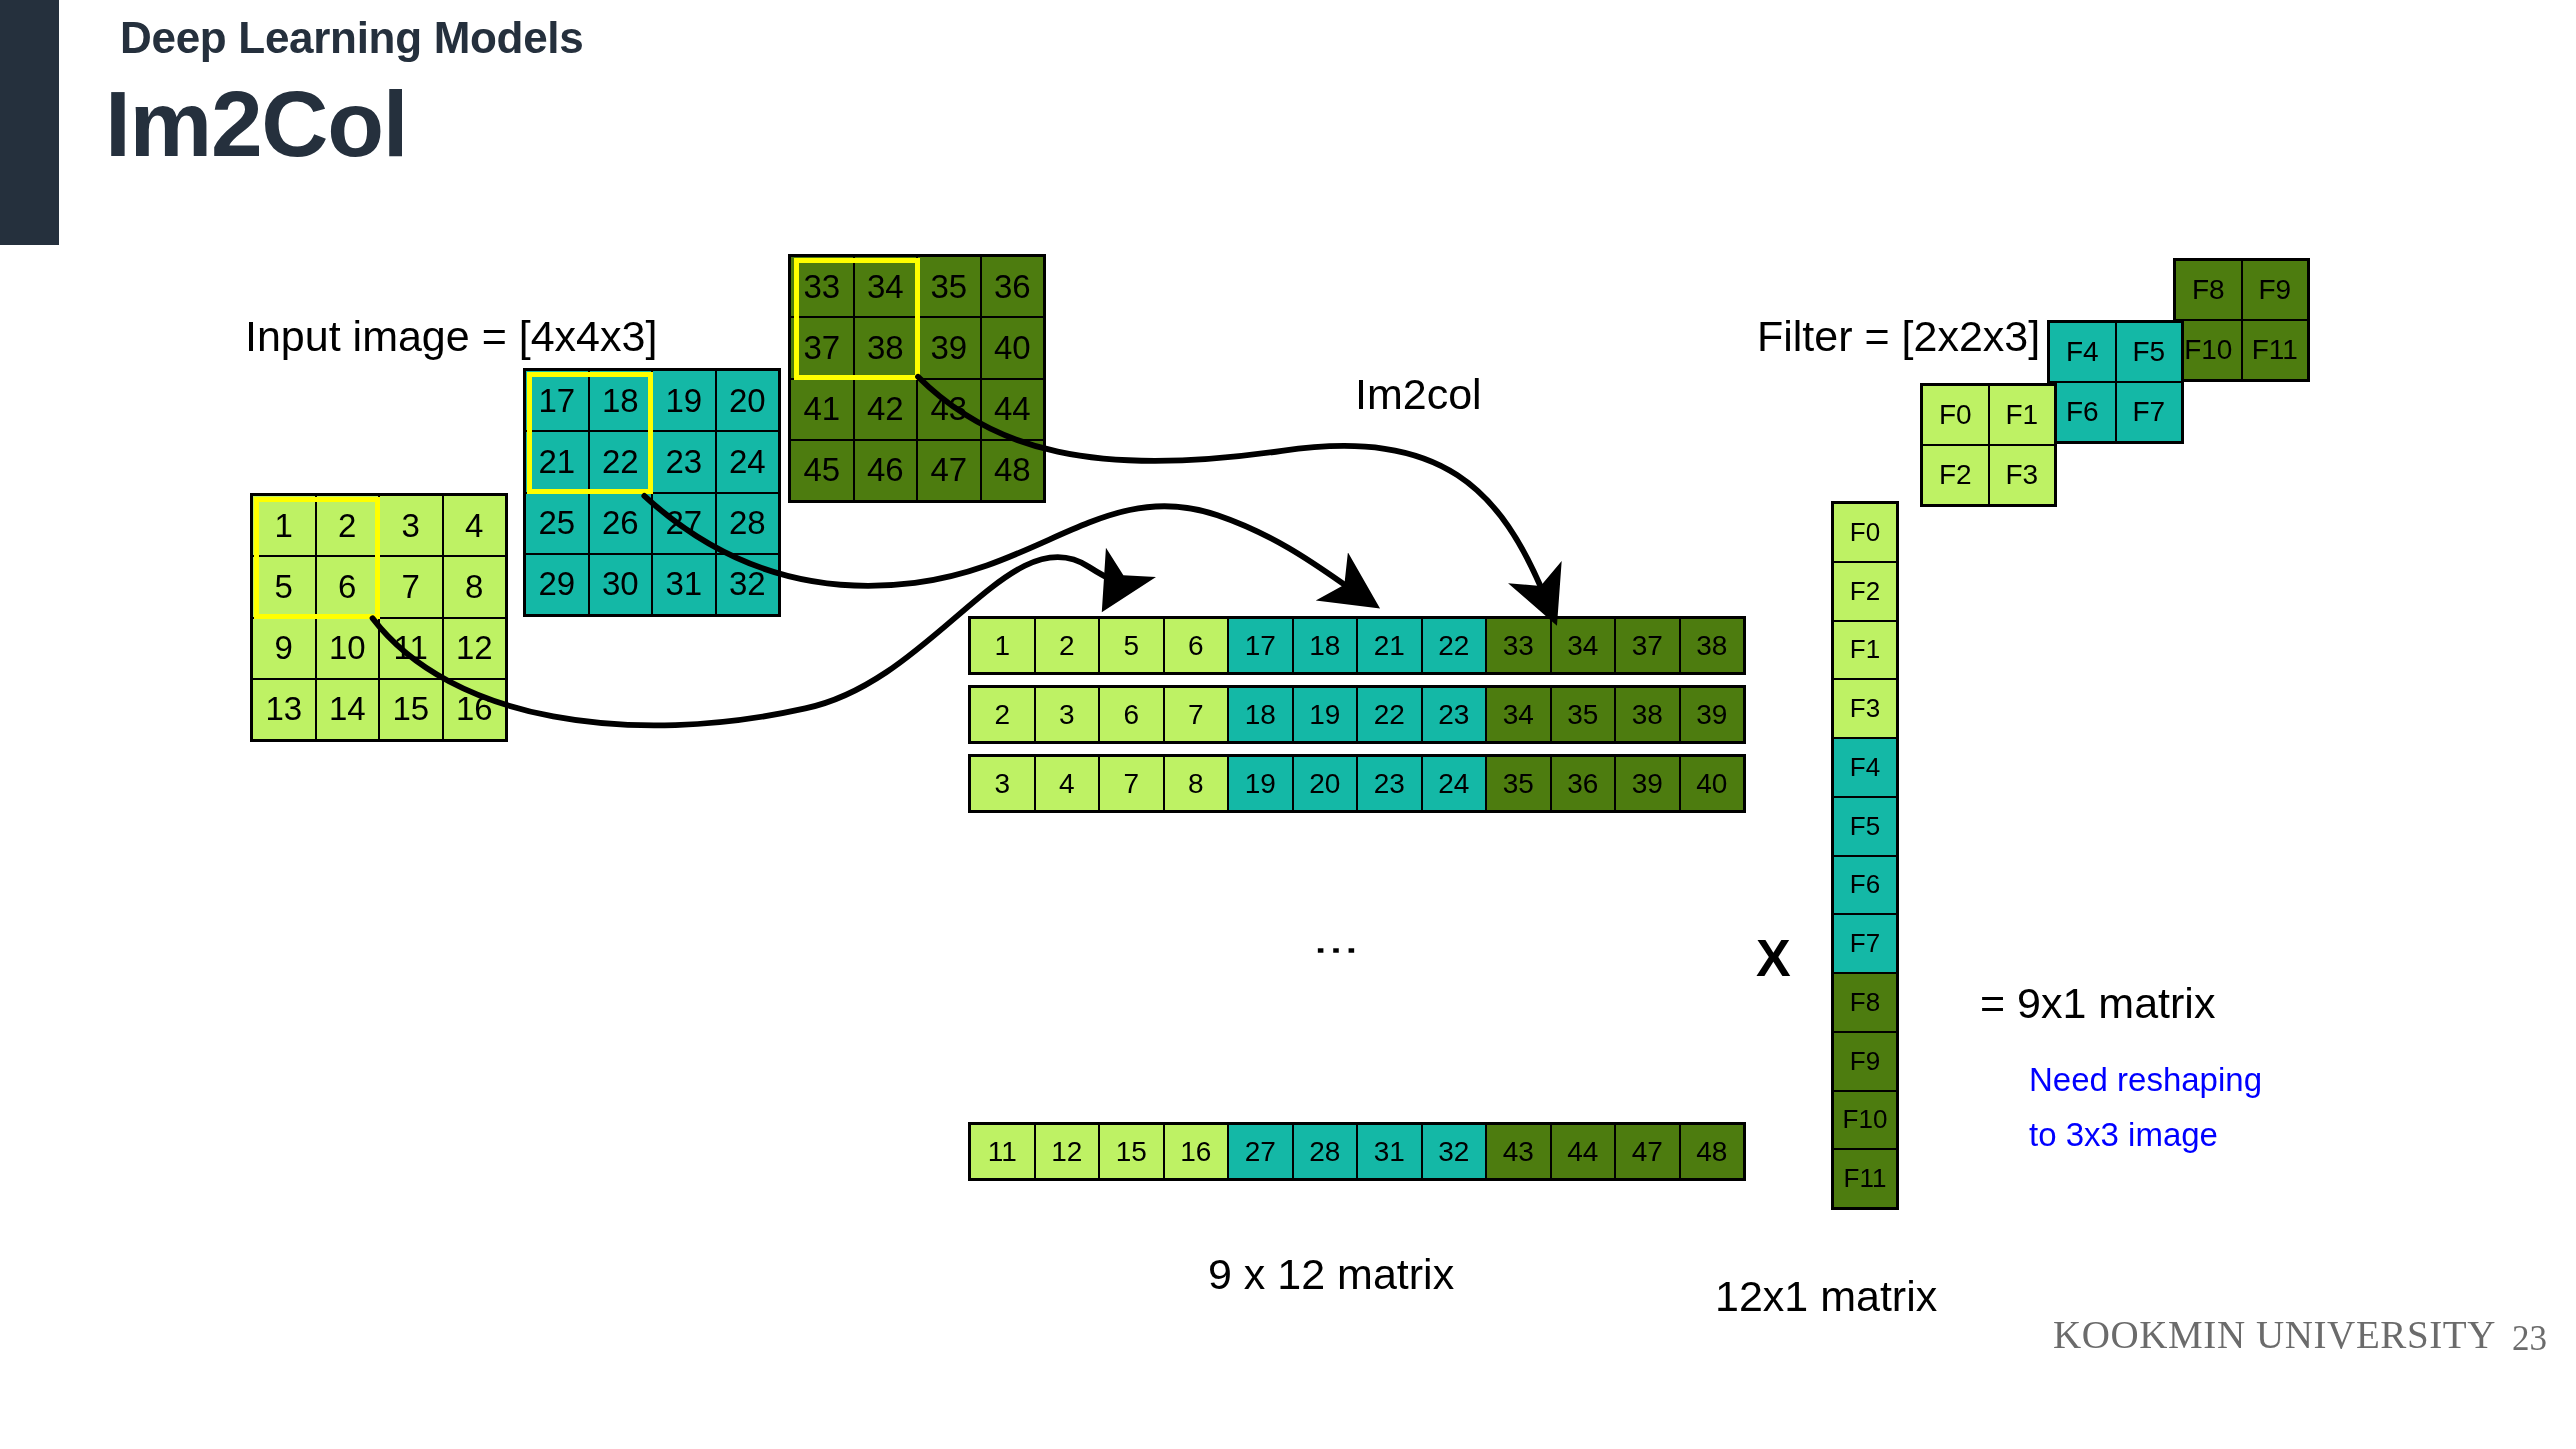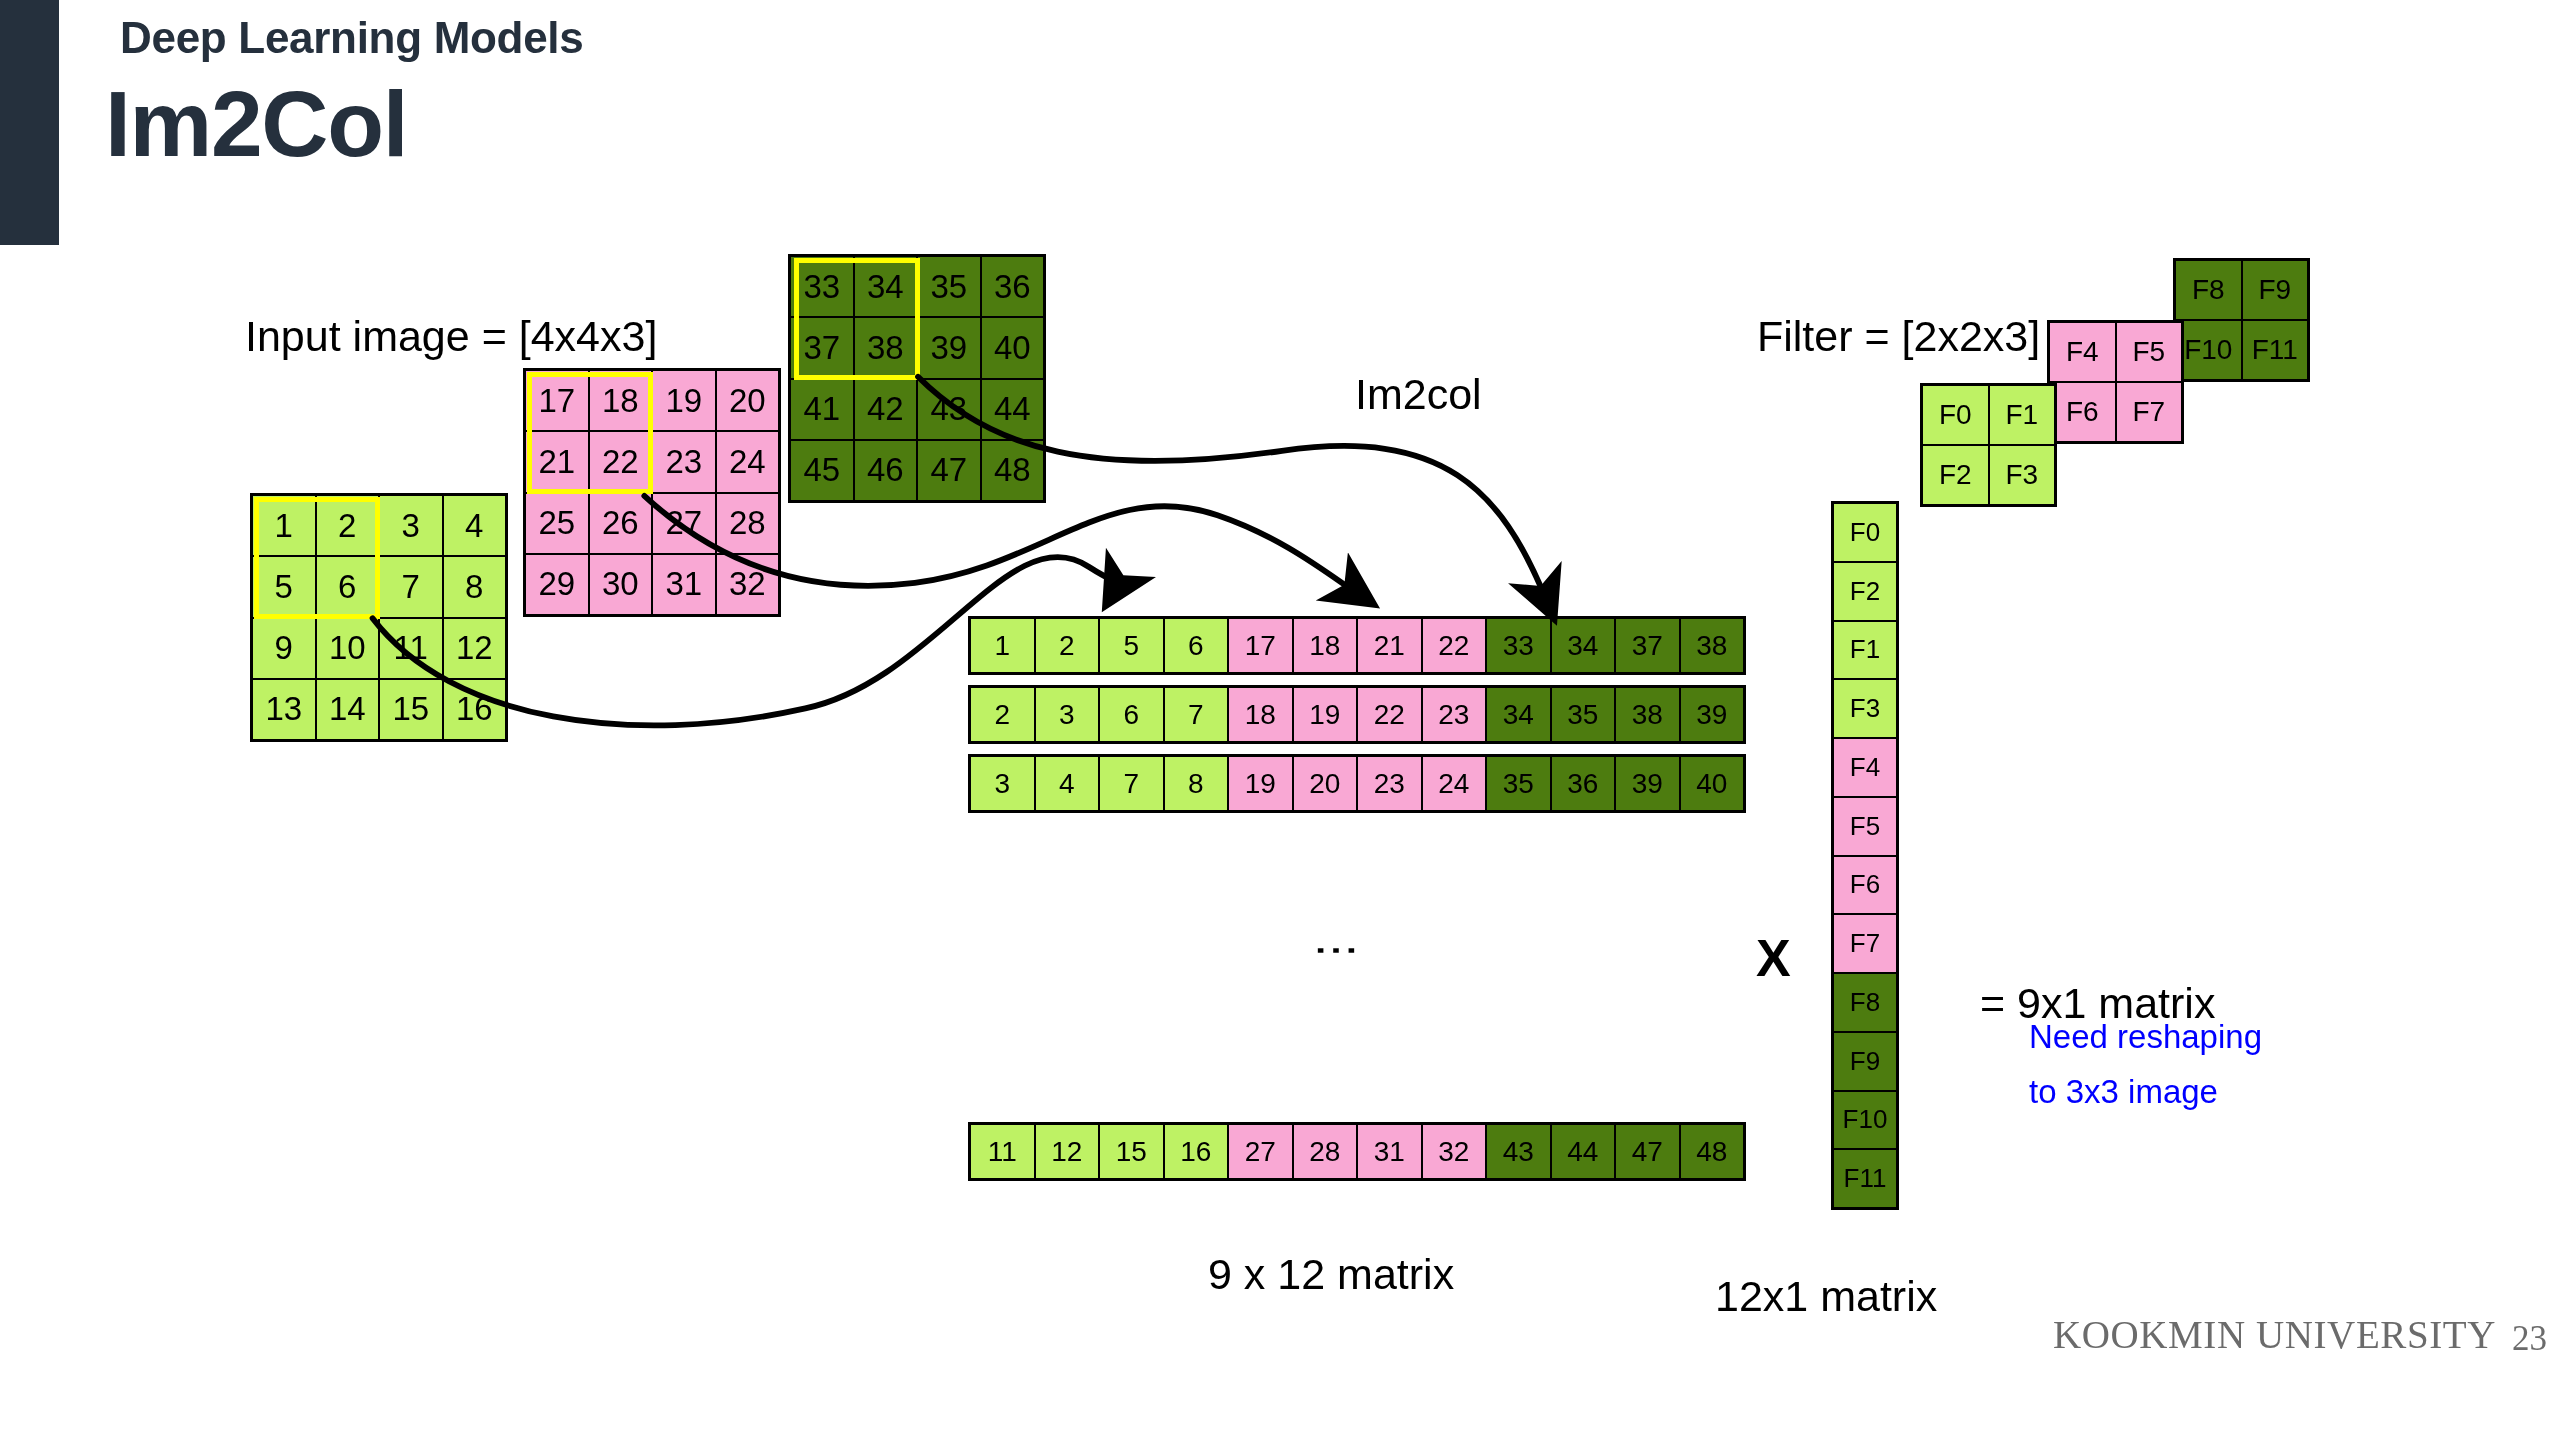--- a/index.html
+++ b/index.html
@@ -60,20 +60,21 @@
     white-space: nowrap;
     margin-top: 48px;
   }
   .note-label {
     position: absolute;
     font-family: "Liberation Sans", sans-serif;
     font-size: 33px;
     color: #0000ff;
     white-space: nowrap;
     line-height: 1.25;
+    margin-top: 43px;
   }
   .big-x {
     position: absolute;
     font-family: "Liberation Sans", sans-serif;
     font-weight: bold;
     font-size: 52px;
     color: #000000;
   }
   .vdots {
     position: absolute;
@@ -98,21 +99,21 @@
     box-sizing: border-box;
     border: 1.3px solid #000000;
     display: flex;
     align-items: center;
     justify-content: center;
     font-family: "Liberation Sans", sans-serif;
     color: #000000;
     overflow: hidden;
   }
   .c-red   { background: #bef264; }
-  .c-green { background: #f9a8d4; }
+  .c-green { background: #14b8a6; }
   .c-blue  { background: #4d7c0f; }
 
   
   .plane { }
   .plane .cell { font-size: 33px; }
 
   
   .im2col-row .cell { font-size: 28px; }
 
   

